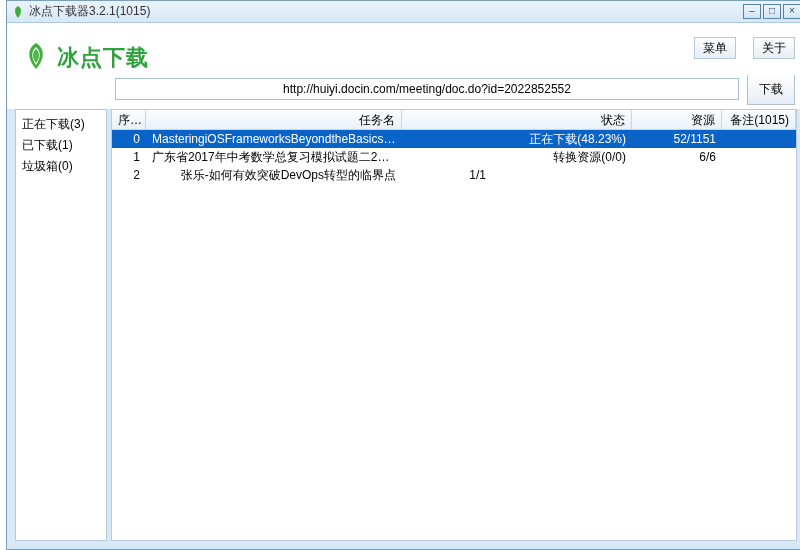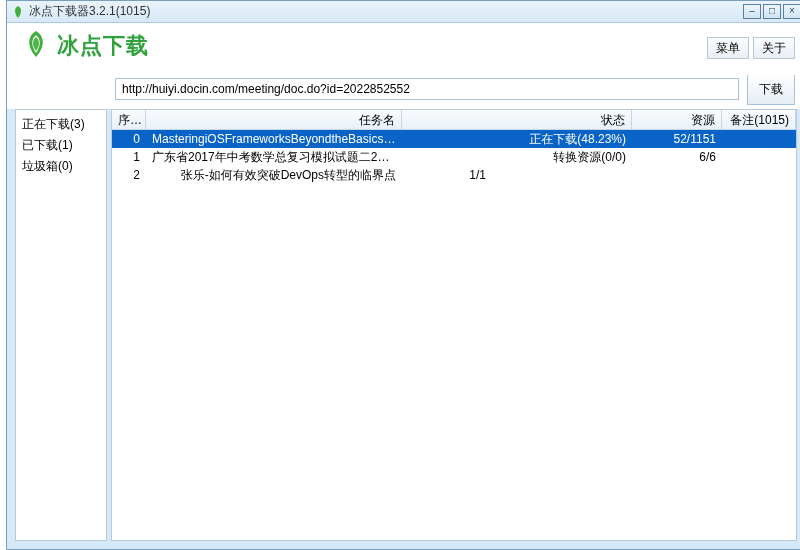--- a/index.html
+++ b/index.html
@@ -4,27 +4,27 @@
 <style>
   * { box-sizing: border-box; margin: 0; padding: 0; }
   html, body { width: 800px; height: 550px; overflow: hidden; font-family: "Microsoft YaHei", SimSun, Arial, sans-serif; font-size: 12px; }
   .window { width: 800px; height: 550px; background: #fff; border: 1px solid #7a9fbd; display: flex; flex-direction: column; margin-left: 6px; }
   .titlebar { height: 22px; background: linear-gradient(#eaf3fb, #d7e8f6); display: flex; align-items: center; padding: 0 4px; border-bottom: 1px solid #a9c7de; }
   .titlebar .app-icon { width: 14px; height: 14px; margin-right: 4px; }
   .titlebar .title-text { flex: 1; color: #333; font-size: 12px; }
   .win-controls { display: flex; gap: 2px; }
   .win-btn { width: 18px; height: 15px; border: 1px solid #5a7fa0; background: linear-gradient(#eef6fd,#cfe3f3); font-size: 10px; line-height: 12px; text-align: center; color: #2a4c6d; cursor: default; }
   .chrome-top { height: 52px; background: #fff; position: relative; }
-  .logo-area { position: absolute; left: 14px; top: 6px; display: flex; align-items: center; gap: 6px; }
+  .logo-area { position: absolute; left: 14px; top: 18px; display: flex; align-items: center; gap: 6px; }
   .logo-text { color: #2fa23c; font-size: 22px; font-weight: 700; letter-spacing: 1px; }
-  .menu-buttons { position: absolute; right: 10px; top: 14px; display: flex; gap: 4px; }
+  .menu-buttons { position: absolute; right: 10px; top: 14px; display: flex; gap: 17px; }
   .menu-btn { height: 22px; min-width: 40px; padding: 0 8px; border: 1px solid #b5c8da; background: linear-gradient(#fdfdfd,#e7eef5); font-size: 12px; cursor: default; }
   .urlbar-row { height: 34px; background: #fff; display: flex; align-items: center; padding: 0 0 6px 0; }
   .urlbar-spacer { width: 108px; }
-  .url-input { flex: 1; height: 22px; border: 1px solid #a9c2d8; padding: 0 6px; font-size: 12px; font-family: Arial, sans-serif; background: #fff; }
+  .url-input { flex: 1; height: 22px; border: 1px solid #a9c2d8; padding: 0 6px; font-size: 12px; font-family: Arial, sans-serif; background: #fff; text-align: center; }
   .download-btn { width: 48px; height: 31px; margin: 0 10px 0 8px; border: 1px solid #a9c2d8; background: linear-gradient(#fefefe,#e5edf5); font-size: 12px; cursor: default; }
   .content { flex: 1; background: #d7e8f6; display: flex; padding: 0 8px 8px 8px; gap: 4px; overflow: hidden; }
   .sidebar { width: 92px; background: #fff; border: 1px solid #b8cad9; padding: 4px 2px; }
   .sidebar-item { padding: 2px 4px; color: #000; cursor: default; white-space: nowrap; }
   .main-panel { flex: 1; background: #fff; border: 1px solid #b8cad9; display: flex; flex-direction: column; overflow: hidden; }
   .table-head { height: 20px; display: flex; background: linear-gradient(#fafcfe,#e9f1f8); border-bottom: 1px solid #c6d6e4; }
   .th, .td { padding: 2px 6px; white-space: nowrap; overflow: hidden; text-overflow: ellipsis; text-align: right; }
   .th { border-right: 1px solid #c6d6e4; color: #000; }
   .col-idx { width: 34px; }
   .col-name { width: 256px; }

